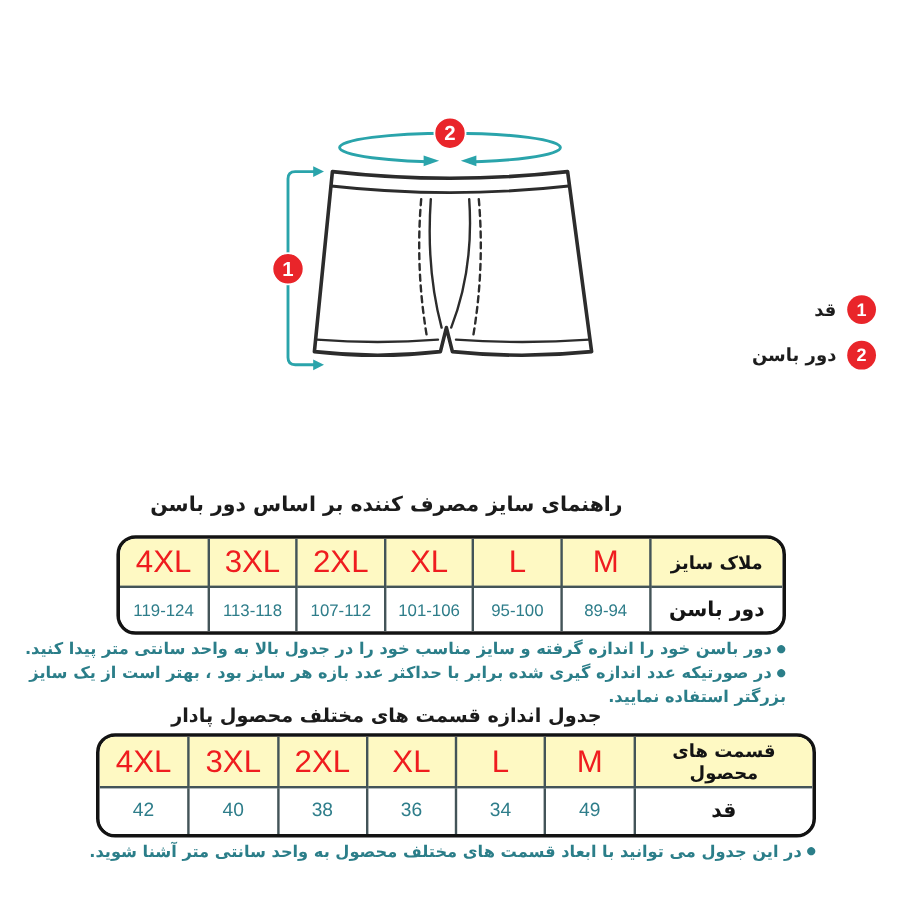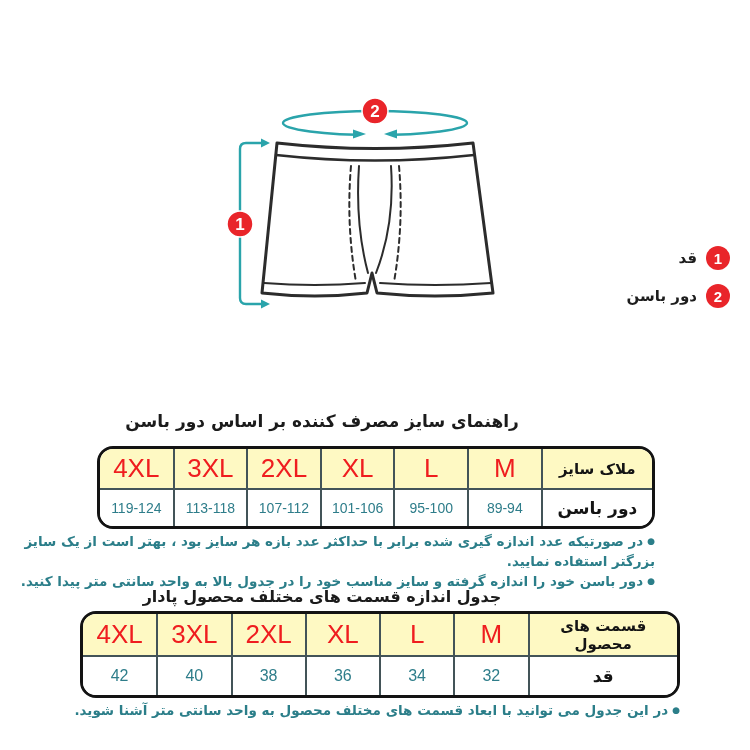--- a/index.html
+++ b/index.html
@@ -135,22 +135,22 @@
       <td class="val-cell">101-106</td>
       <td class="val-cell">95-100</td>
       <td class="val-cell">89-94</td>
       <td class="rowlbl-cell">دور باسن</td>
     </tr>
   </tbody>
     </table>
 </div>
 
 <div class="notes notes-1">
+  <div class="note-line"><span class="bullet">●</span><span>دور باسن خود را اندازه گرفته و سایز مناسب خود را در جدول بالا به واحد سانتی متر پیدا کنید.</span></div>
   <div class="note-line"><span class="bullet">●</span><span>در صورتیکه عدد اندازه گیری شده برابر با حداکثر عدد بازه هر سایز بود ، بهتر است از یک سایز بزرگتر استفاده نمایید.</span></div>
-  <div class="note-line"><span class="bullet">●</span><span>دور باسن خود را اندازه گرفته و سایز مناسب خود را در جدول بالا به واحد سانتی متر پیدا کنید.</span></div>
 </div>
 
 <div class="sec-title title-2">جدول اندازه قسمت های مختلف محصول پادار</div>
 
 <div class="tbl-wrap tbl-2">
   <table class="sizes">
     <tbody>
         <tr class="hdr-row">
       <td class="size-cell">4XL</td>
       <td class="size-cell">3XL</td>
@@ -159,21 +159,21 @@
       <td class="size-cell">L</td>
       <td class="size-cell">M</td>
       <td class="lbl-cell" style="width:25%;margin-top:36px;">قسمت های محصول</td>
     </tr>
     <tr class="val-row">
       <td class="val-cell">42</td>
       <td class="val-cell">40</td>
       <td class="val-cell">38</td>
       <td class="val-cell">36</td>
       <td class="val-cell">34</td>
-      <td class="val-cell">32</td>
+      <td class="val-cell">49</td>
       <td class="rowlbl-cell">قد</td>
     </tr>
   </tbody>
     </table>
 </div>
 
 <div class="notes notes-2">
   <div class="note-line"><span class="bullet">●</span><span>در این جدول می توانید با ابعاد قسمت های مختلف محصول به واحد سانتی متر آشنا شوید.</span></div>
 </div>
 

